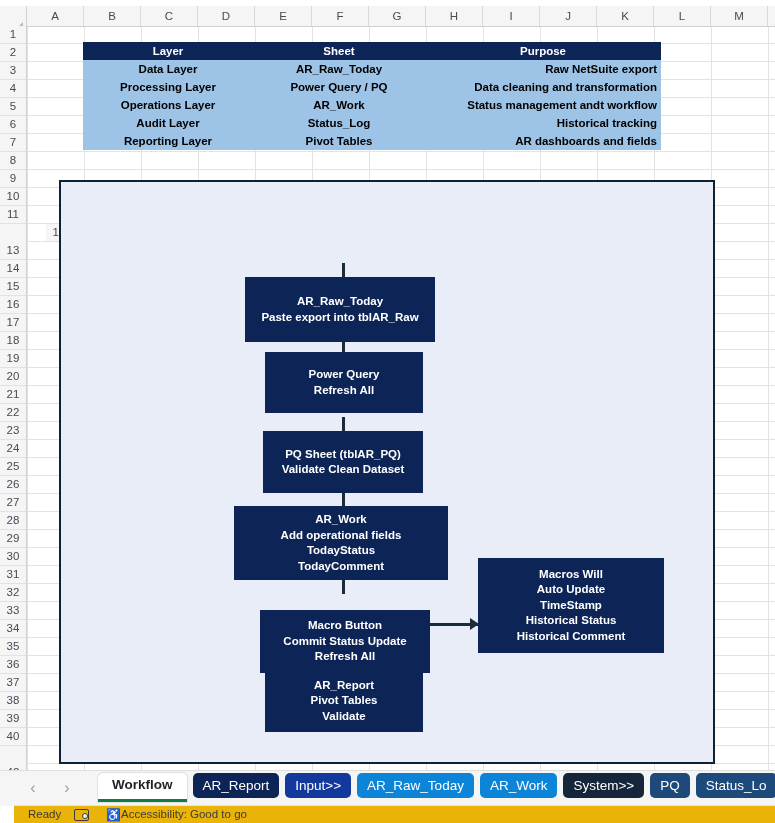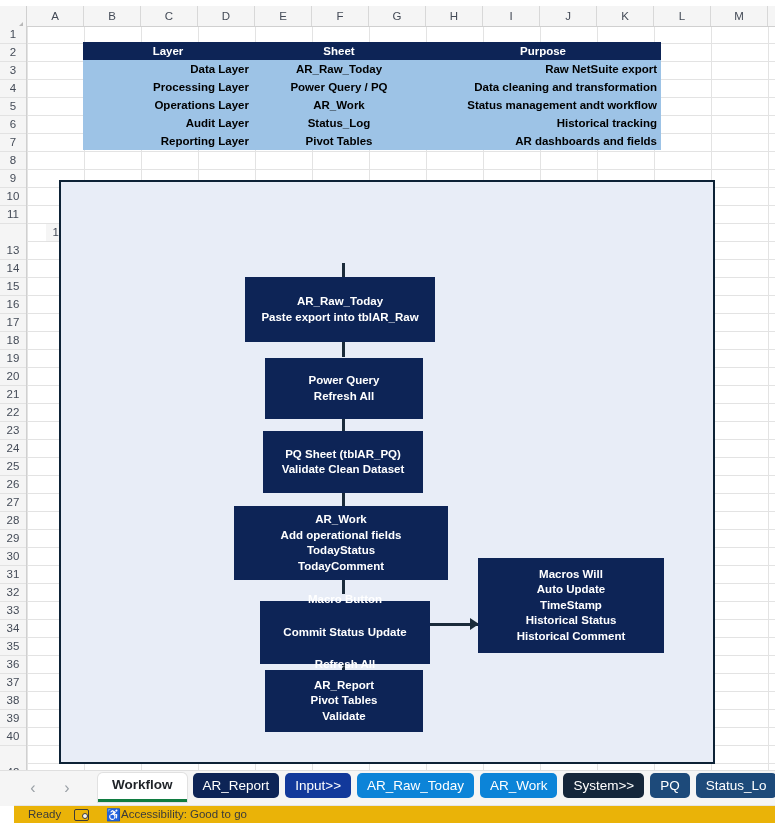--- a/index.html
+++ b/index.html
@@ -30,21 +30,21 @@
   #cells{position:absolute;left:27px;top:26px;width:748px;height:744px;overflow:hidden;}
   .vline{position:absolute;top:0;width:1px;height:744px;background:#e3e3e3;}
   .hline{position:absolute;left:0;height:1px;width:748px;background:#e3e3e3;}
 
   
   #layer-table{position:absolute;left:83px;top:42px;width:578px;}
   #layer-table table{border-collapse:collapse;width:578px;table-layout:fixed;}
   #layer-table th{background:#0d2456;color:#ffffff;font-size:11.5px;font-weight:bold;
       text-align:center;height:18px;padding:0;}
   #layer-table td{background:#9dc3e6;color:#000000;font-size:11.5px;font-weight:bold;height:18px;padding:0 4px;}
-  td.c-layer{text-align:right;width:170px;}
+  td.c-layer{text-align:center;width:170px;}
   td.c-sheet{text-align:center;width:172px;}
   td.c-purpose{text-align:right;width:236px;}
   th.c-layer{width:170px;}
   th.c-sheet{width:172px;}
   th.c-purpose{width:236px;}
 
   
   #diagram{position:absolute;left:59px;top:180px;width:656px;height:584px;
       background:#e8edf7;border:2px solid #0d2236;box-sizing:border-box;}
   .fbox{position:absolute;background:#0d2456;color:#fff;font-size:11.5px;font-weight:bold;
@@ -255,35 +255,35 @@
     <div class="conn connv" style="left:281px;top:311px;height:14px;"></div>
     <div class="conn connv" style="left:281px;top:398px;height:14px;"></div>
     <div class="conn connv" style="left:281px;top:475px;height:13px;"></div>
     <div class="conn connh" style="left:369px;top:441px;width:50px;"></div>
     <div id="arrow-head" style="left:409px;top:436px;"></div>
 
     <div class="fbox" style="left:184px;top:95px;width:190px;height:65px;">
         <span>AR_Raw_Today</span>
         <span>Paste export into tblAR_Raw</span>
       </div>
-    <div class="fbox" style="left:204px;top:176px;width:158px;height:61px;">
+    <div class="fbox" style="left:204px;top:170px;width:158px;height:61px;">
         <span>Power Query</span>
         <span>Refresh All</span>
       </div>
     <div class="fbox" style="left:202px;top:249px;width:160px;height:62px;">
         <span>PQ Sheet (tblAR_PQ)</span>
         <span>Validate Clean Dataset</span>
       </div>
     <div class="fbox" style="left:173px;top:324px;width:214px;height:74px;">
         <span>AR_Work</span>
         <span>Add operational fields</span>
         <span>TodayStatus</span>
         <span>TodayComment</span>
       </div>
-    <div class="fbox" style="left:199px;top:419px;width:170px;height:63px;gap:17px;">
+    <div class="fbox" style="left:199px;top:428px;width:170px;height:63px;">
         <span>Macro Button</span>
         <span>Commit Status Update</span>
         <span>Refresh All</span>
       </div>
     <div class="fbox" style="left:204px;top:488px;width:158px;height:62px;">
         <span>AR_Report</span>
         <span>Pivot Tables</span>
         <span>Validate</span>
       </div>
     <div class="fbox" style="left:417px;top:376px;width:186px;height:95px;">

